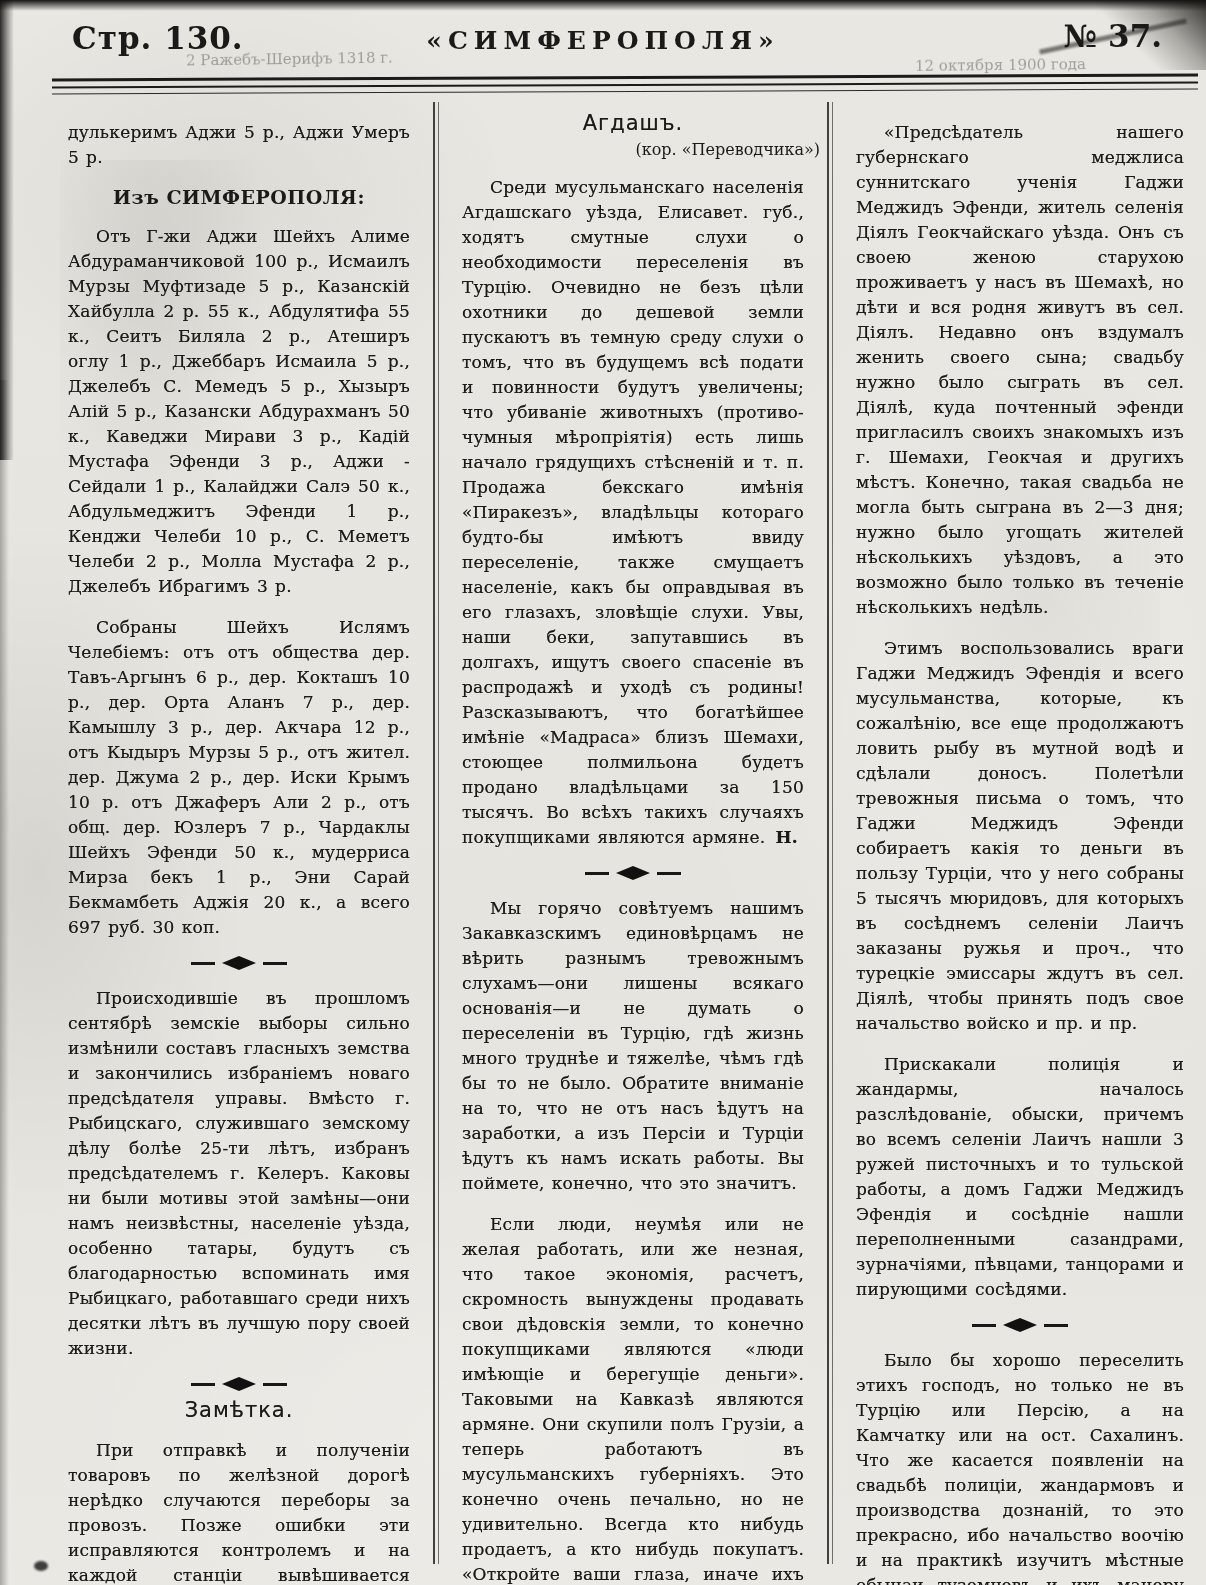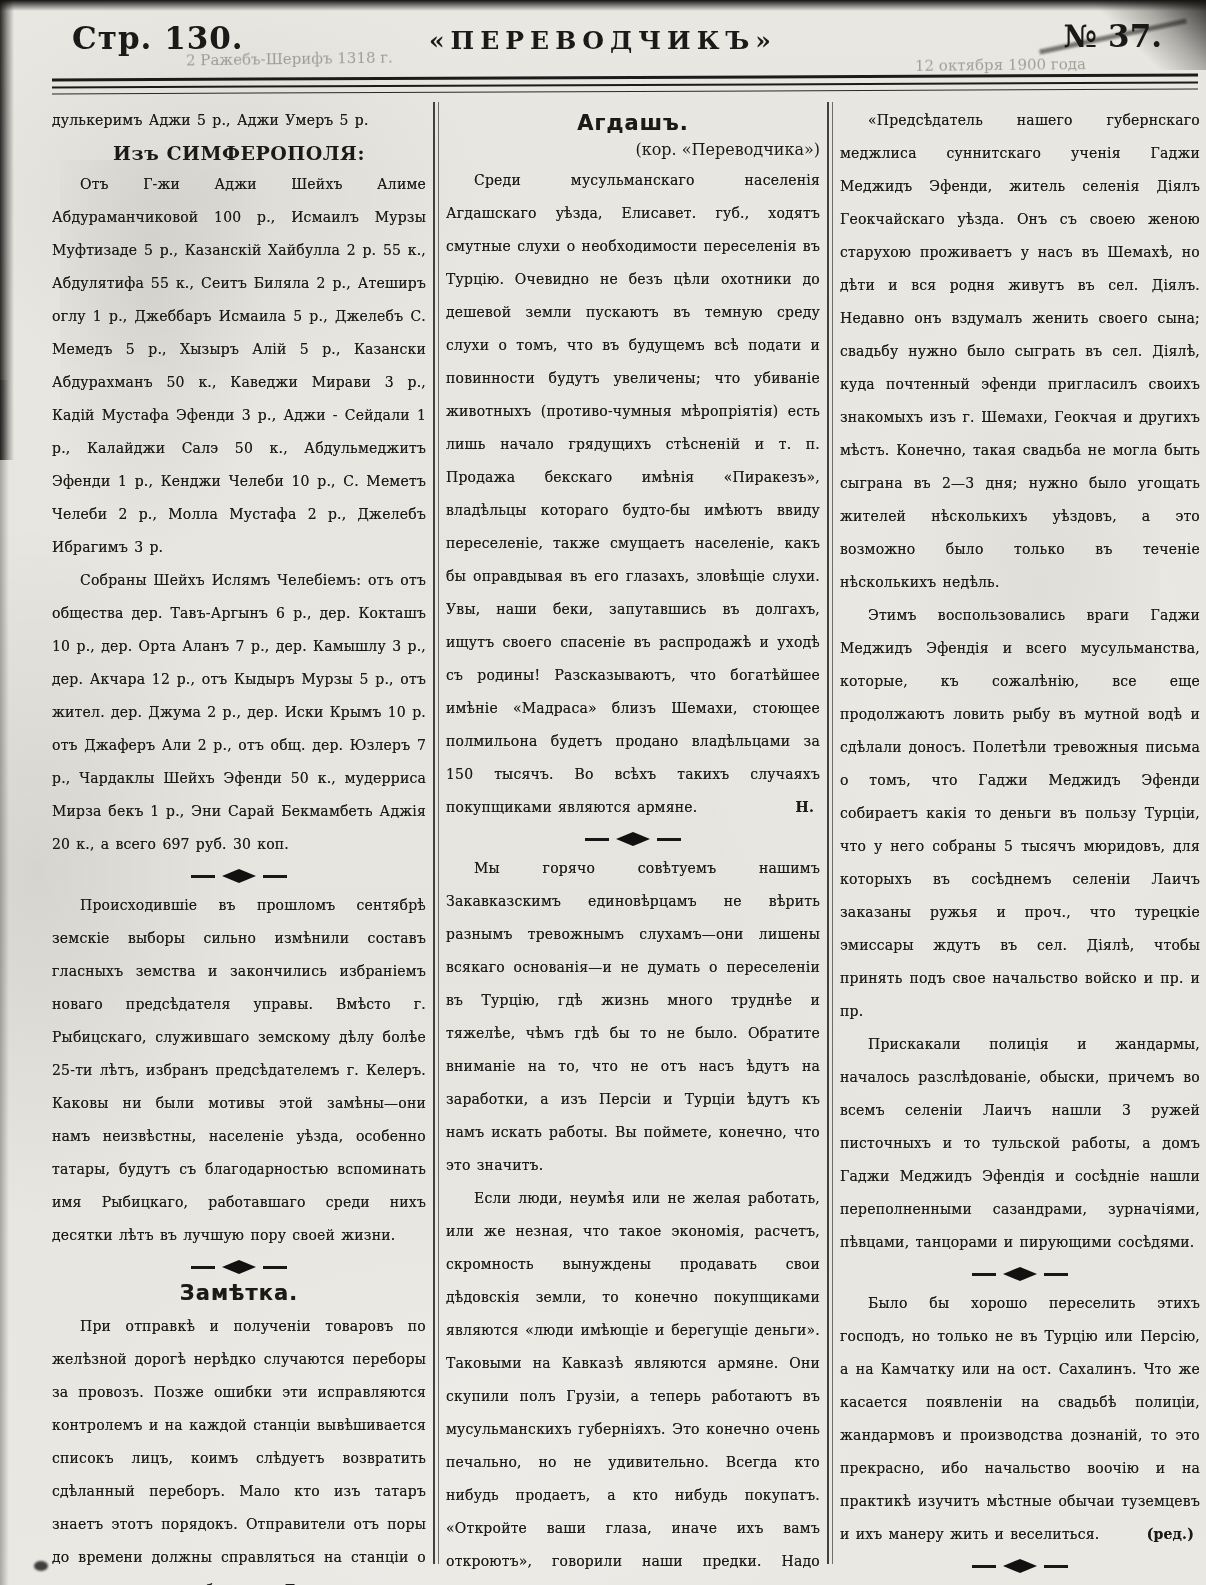--- a/index.html
+++ b/index.html
@@ -47,46 +47,46 @@
   .rule-2{height:5px;border-top:2px solid #1c1b19;border-bottom:1px solid #2a2926;
     margin-top:5px;transform:rotate(-0.25deg);}
   
   main{display:flex;padding:10px 6px 0 52px;align-items:stretch;}
   .col{flex:0 0 374px;padding-top:2px;}
   .col:last-child{flex:1 1 auto;}
   .gap{flex:0 0 20px;display:flex;justify-content:center;}
   .vrule{width:3px;border-left:2px solid rgba(30,29,26,0.82);border-right:1px solid rgba(30,29,26,0.6);
     height:1462px;}
   
-  .paragraph{margin:0;text-align:justify;text-indent:28px;font-size:14px;line-height:33px;
+  .paragraph{margin:16px;text-align:justify;text-indent:28px;font-size:17px;line-height:25px;
     word-spacing:1.5px;letter-spacing:0.2px;position:relative;
     text-shadow:0 0 0.5px rgba(27,26,24,0.65);}
   .paragraph.noindent{text-indent:0;}
   .sig{position:absolute;right:6px;bottom:0;text-indent:0;font-weight:bold;}
-  .section-head{font-family:"DejaVu Sans", sans-serif;font-weight:bold;font-size:21px;
+  .section-head{font-family:"DejaVu Sans", sans-serif;font-weight:normal;font-size:21px;
     text-align:center;margin:7px 0 5px;letter-spacing:1px;text-shadow:0 0 0.5px rgba(27,26,24,0.6);}
   .subhead{font-size:19px;font-weight:bold;text-align:center;margin:5px 0 4px;letter-spacing:0.5px;}
   .subnote{font-size:16px;text-align:right;margin:0 0 5px;}
   
   .orn{display:flex;align-items:center;justify-content:center;gap:7px;margin:8px 0 6px;}
   .orn .dash{width:24px;height:3px;background:#191816;}
   .orn .gem{width:34px;height:14px;background:#121110;
     clip-path:polygon(50% 0,100% 50%,50% 100%,0 50%);}
 </style>
 </head>
 <body>
 
 <div class="page">
   <div class="smudge-1"></div>
   <div class="smudge-2"></div>
 
   <header>
     <div class="pageno">Стр. 130.</div>
     <div class="ghost ghost-left">2 Ражебъ-Шерифъ 1318 г.</div>
-    <div class="masthead">«ПЕРЕВОДЧИКЪ»</div>
+    <div class="masthead">«СИМФЕРОПОЛЯ»</div>
     <div class="ghost ghost-right">12 октября 1900 года</div>
     <div class="issueno">№ 37.</div>
   </header>
 
   <div class="rules">
     <div class="rule-1"></div>
     <div class="rule-2"></div>
   </div>
 
   <main>

